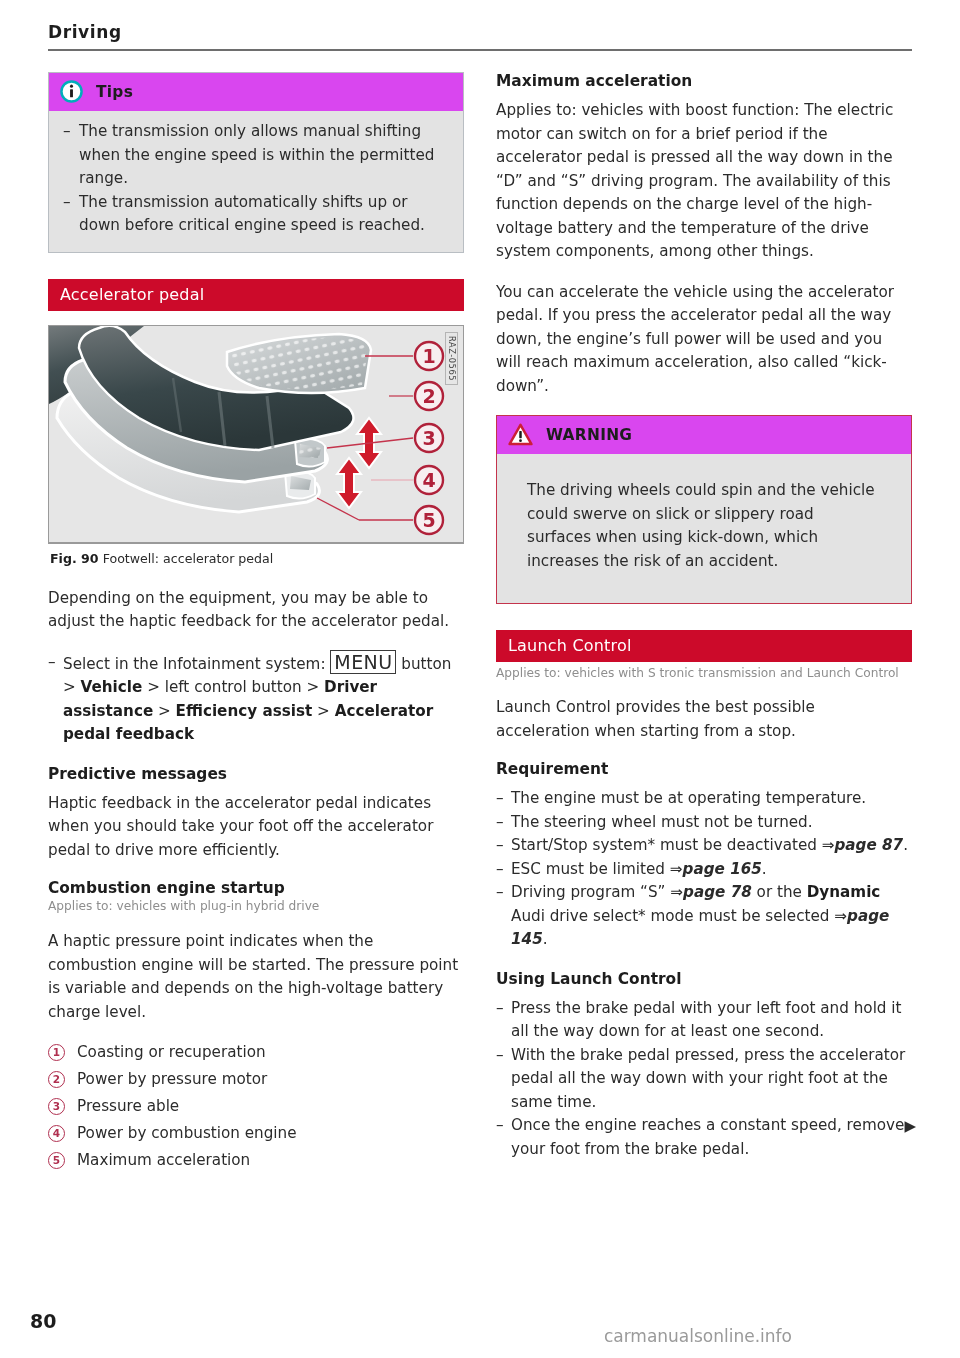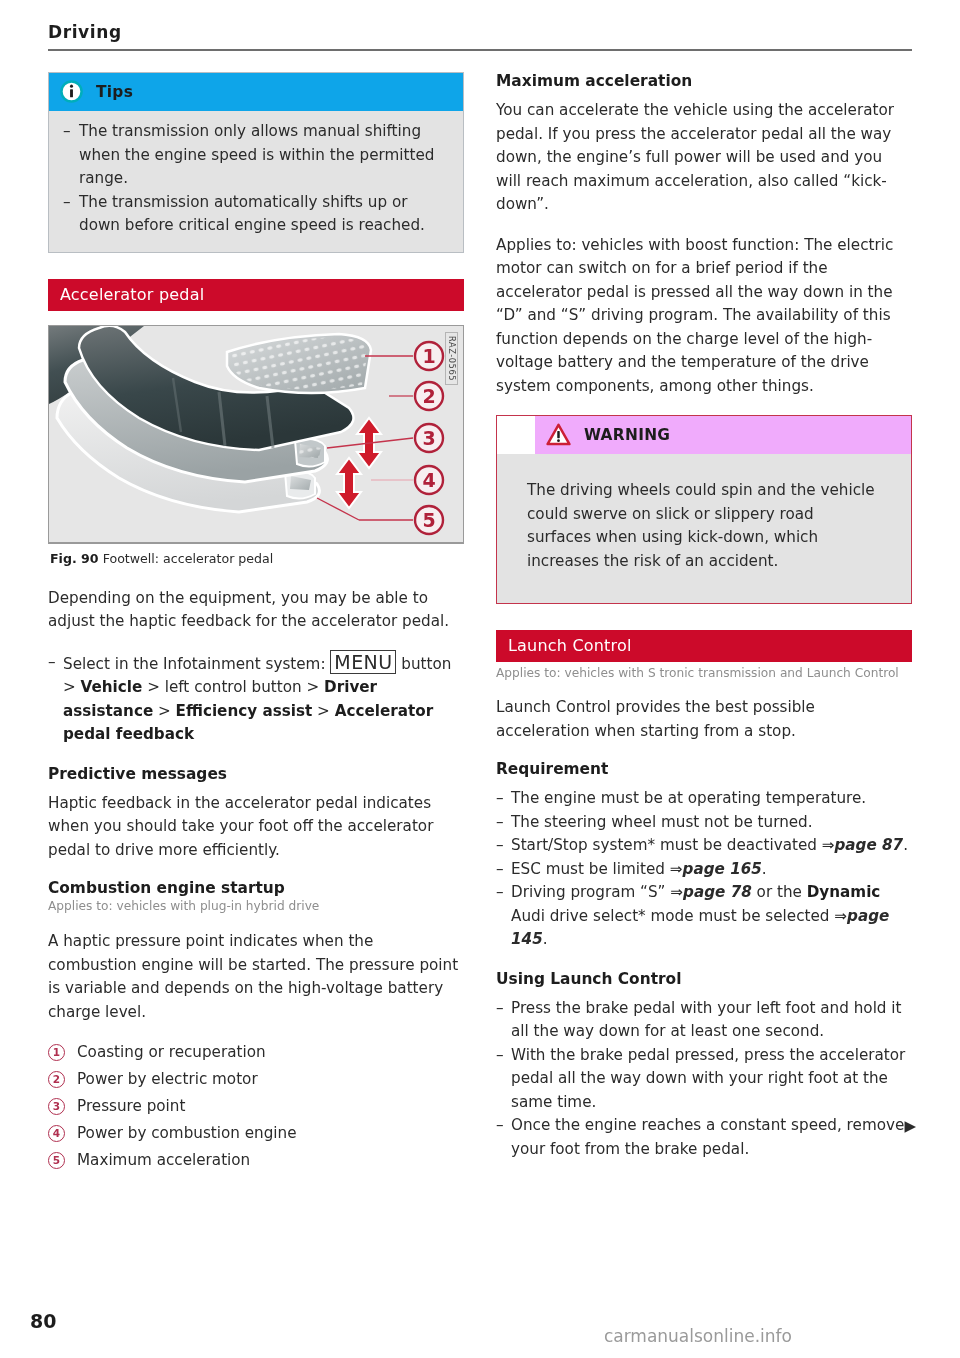--- a/index.html
+++ b/index.html
@@ -30,24 +30,24 @@
   }
   .col { width: 416px; position: relative; }
 
   p, li { font-size: 15.2px; line-height: 23.5px; }
 
   .body-p { margin-bottom: 17px; }
 
   
   .notebox { border: 1px solid #b9bec3; margin-bottom: 26px; }
   .notebox-head {
-    background: #0ea5e9; display: flex; align-items: center;
+    background: #d946ef; display: flex; align-items: center;
     gap: 13px; padding: 7px 11px 8px 11px;
   }
-  .notebox-head.warn { background: #f0abfc; margin-left: 38px; }
+  .notebox-head.warn { background: #d946ef; }
   .notebox.warnbox { border: 1px solid #c4344c; }
   .notebox-title {
     font-size: 15.4px; font-weight: bold; color: #1d1d1d; letter-spacing: .3px;
   }
   .notebox-body { background: #e3e3e3; padding: 9px 14px 14px 14px; }
   .notebox-body p { margin: 16px; }
 
   .icon-info { width: 23px; height: 23px; flex: 0 0 23px; display:block; }
   .icon-warn { width: 25px; height: 23px; flex: 0 0 25px; display:block; }
 
@@ -292,43 +292,43 @@
 
       <p class="body-p">A haptic pressure point indicates when the combustion engine will be started. The pressure point is variable and depends on the high-voltage battery charge level.</p>
 
       <ul class="calloutlist">
         <li>
             <span class="cnum">1</span>
             <span>Coasting or recuperation</span>
           </li>
         <li>
             <span class="cnum">2</span>
-            <span>Power by electric motor</span>
+            <span>Power by pressure motor</span>
           </li>
         <li>
             <span class="cnum">3</span>
-            <span>Pressure point</span>
+            <span>Pressure able</span>
           </li>
         <li>
             <span class="cnum">4</span>
             <span>Power by combustion engine</span>
           </li>
         <li>
             <span class="cnum">5</span>
             <span>Maximum acceleration</span>
           </li>
       </ul>
 
     </div>
 
     <div class="col">
 
       <h3 class="sub top0">Maximum acceleration</h3>
+      <p class="body-p">Applies to: vehicles with boost function: The electric motor can switch on for a brief period if the accelerator pedal is pressed all the way down in the “D” and “S” driving program. The availability of this function depends on the charge level of the high-voltage battery and the temperature of the drive system components, among other things.</p>
       <p class="body-p">You can accelerate the vehicle using the accelerator pedal. If you press the accelerator pedal all the way down, the engine’s full power will be used and you will reach maximum acceleration, also called “kick-down”.</p>
-      <p class="body-p">Applies to: vehicles with boost function: The electric motor can switch on for a brief period if the accelerator pedal is pressed all the way down in the “D” and “S” driving program. The availability of this function depends on the charge level of the high-voltage battery and the temperature of the drive system components, among other things.</p>
 
       <div class="notebox warnbox">
         <div class="notebox-head warn">
           <svg class="icon-warn" viewBox="0 0 26 24">
             <path d="M13 2 L24.4 22 L1.6 22 Z" fill="#ffffff" stroke="#cc1f37" stroke-width="2.6" stroke-linejoin="round"></path>
             <rect x="11.7" y="8.4" width="2.6" height="7.4" rx="0.6" fill="#1d1d1d"></rect>
             <circle cx="13" cy="18.4" r="1.45" fill="#1d1d1d"></circle>
           </svg>
           <span class="notebox-title">WARNING</span>
         </div>

